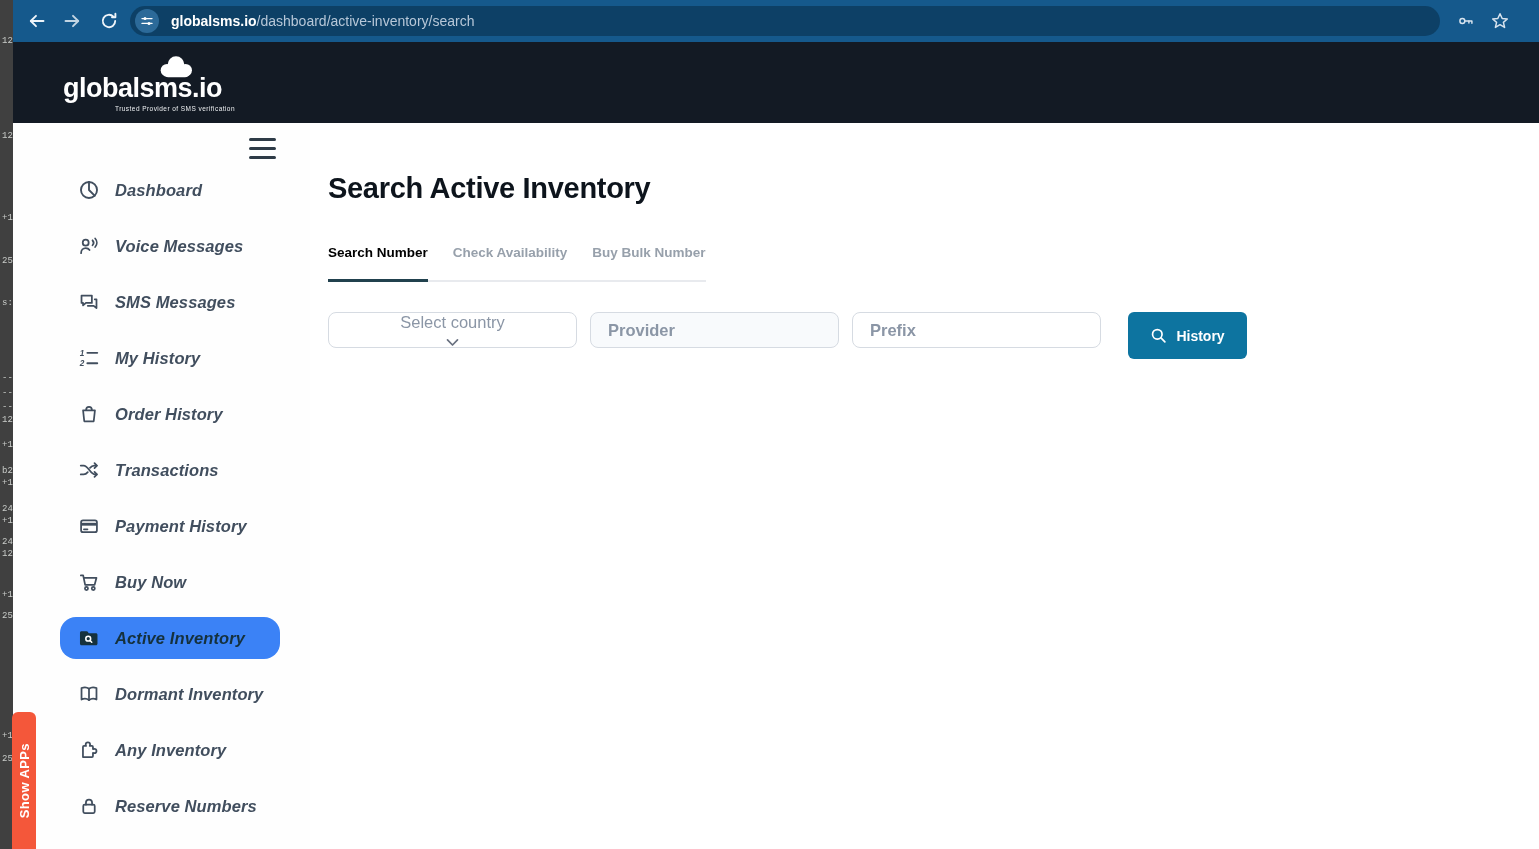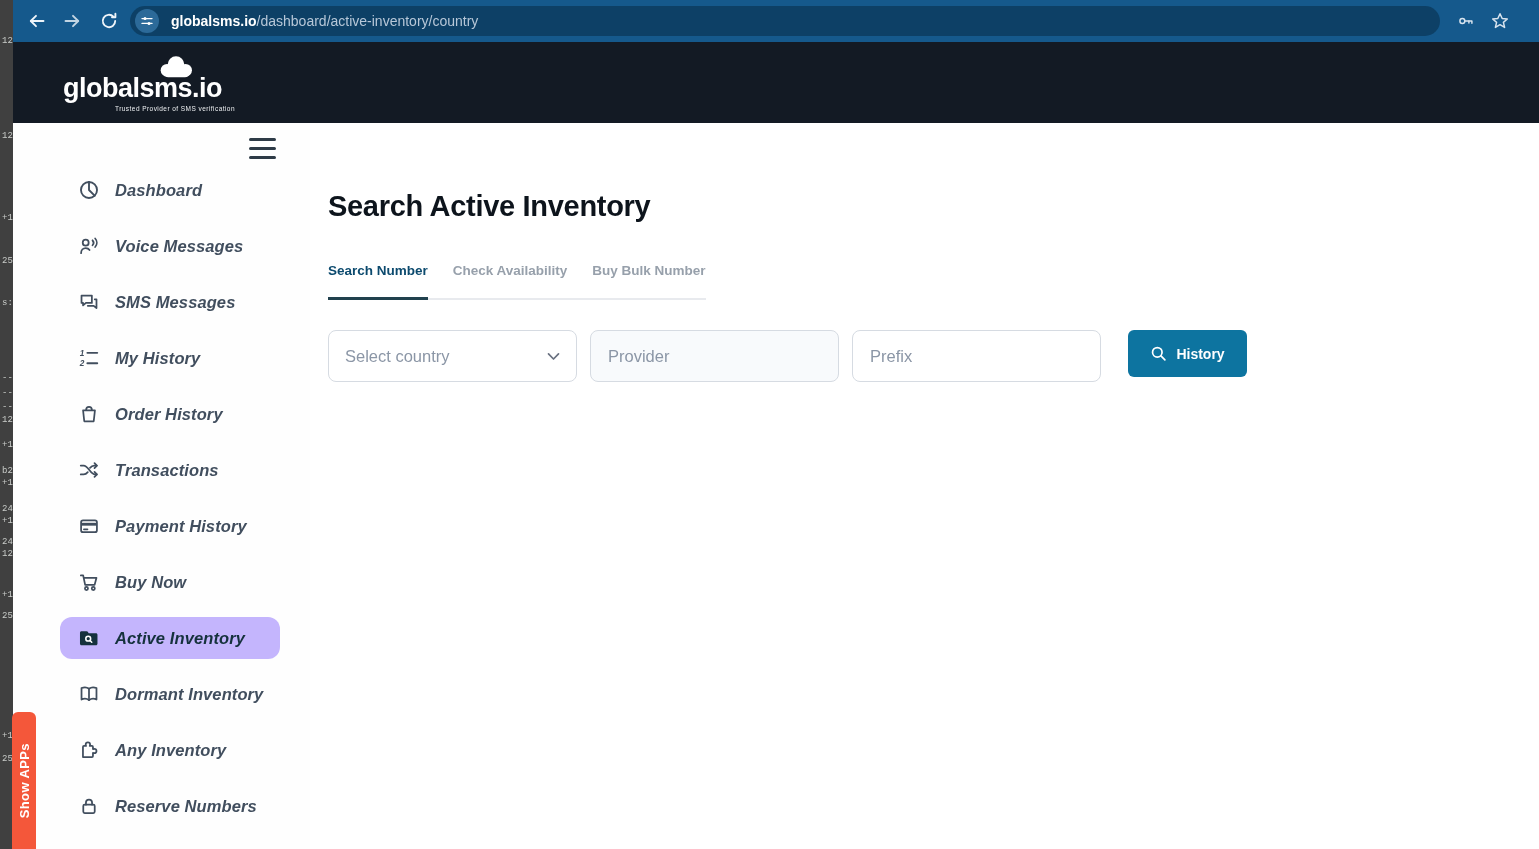--- a/index.html
+++ b/index.html
@@ -46,35 +46,35 @@
 
   
   .sidebar { position:relative; width:297px; flex:none; background:#fefefe;font-style:italic; }
   .hamburger { position:absolute; left:236px; top:15px; width:27px; height:21px; display:flex; flex-direction:column; justify-content:space-between; cursor:pointer; }
   .hamburger i { display:block; height:2.6px; background:#2e3b47; border-radius:2px; }
   .nav { position:absolute; top:46px; left:0; right:0; }
   .nav-item { height:42px; margin:0 30px 14px 47px; padding-left:18px; border-radius:12px; display:flex; align-items:center; gap:15px; cursor:pointer; color:#414e5e; }
   .nav-item .nlabel { font-size:16.5px; font-weight:600; letter-spacing:.1px; }
   .nav-item .nicon { width:22px; height:22px; flex:none; display:flex; align-items:center; justify-content:center; }
   .nav-item .nicon svg { width:22px; height:22px; display:block; }
-  .nav-item.active { background:#c4b5fd; color:#15313d; }
+  .nav-item.active { background:#3b82f6; color:#15313d;border-radius:16px; }
   .nav-item.active .nlabel { font-weight:700; }
 
   
-  .main { flex:1; padding:67px 0 0 18px; }
+  .main { flex:1; padding:49px 0 0 18px; }
   .page-title { font-size:29px; font-weight:700; color:#0d141c; letter-spacing:-.3px; }
   .tabs { display:inline-flex; gap:25px; margin-top:40px; border-bottom:2px solid #e8eaee; }
   .tab { font-size:13.5px; font-weight:700; color:#97a0ab; padding-bottom:19px; cursor:pointer; border-bottom:3px solid transparent; margin-bottom:-2px; }
-  .tab.active { color:#0c4a6e; border-bottom-color:#21414e; }
+  .tab.active { color:#000000; border-bottom-color:#21414e; }
 
   .form-row { display:flex; gap:13px; margin-top:30px; align-items:flex-start; }
-  .field { width:249px; height:52px; border:1px solid #d6dbe2; border-radius:8px; background:#fff; font-size:16.5px; }
+  .field { width:249px; height:36px; border:1px solid #d6dbe2; border-radius:8px; background:#fff; font-size:16.5px;flex-direction:column; }
   .select-field { display:flex; align-items:center; justify-content:space-between; padding:0 16px; color:#8b96a6; cursor:pointer; }
   .select-field svg { width:13px; height:9px; flex:none; }
-  input.field { padding:0 17px; color:#1d4ed8; outline:none; }
+  input.field { padding:0 17px; color:#1d4ed8; outline:none;font-weight:bold; }
   input.field::placeholder { color:#8b96a6; }
   .field-provider { background:#f8fafc; }
   .search-btn { margin-left:14px; width:119px; height:47px; border:none; border-radius:6px; background:#0d74a0; color:#fff; font-family:inherit; font-size:14px; font-weight:700; display:flex; align-items:center; justify-content:center; gap:9px; cursor:pointer; }
   .search-btn svg { width:17px; height:17px; }
 </style>
 </head>
 <body>
 
 <div class="page">
 
@@ -129,21 +129,21 @@
 
       <div class="url-pill">
         <span class="site-badge">
           <svg viewBox="0 0 14 14" fill="none" stroke="#fff" stroke-width="1.4" stroke-linecap="round">
               <path d="M2 4.6h10"></path>
               <circle cx="5" cy="4.6" r="1.5" fill="#fff" stroke="none"></circle>
               <path d="M2 9.4h10"></path>
               <circle cx="9" cy="9.4" r="1.5" fill="#fff" stroke="none"></circle>
             </svg>
         </span>
-        <span class="url-text"><b>globalsms.io</b><span>/dashboard/active-inventory/country</span></span>
+        <span class="url-text"><b>globalsms.io</b><span>/dashboard/active-inventory/search</span></span>
       </div>
 
       <span class="nav-ico ico-key">
         <svg viewBox="0 0 22 22" fill="none" stroke="#d9e4ee" stroke-width="1.6" stroke-linecap="round" stroke-linejoin="round">
             <circle cx="7" cy="11" r="2.7"></circle>
             <path d="M9.8 11h7.7v2.4"></path>
             <path d="M14.2 11v2.1"></path>
           </svg>
       </span>
       <span class="nav-ico ico-star">

